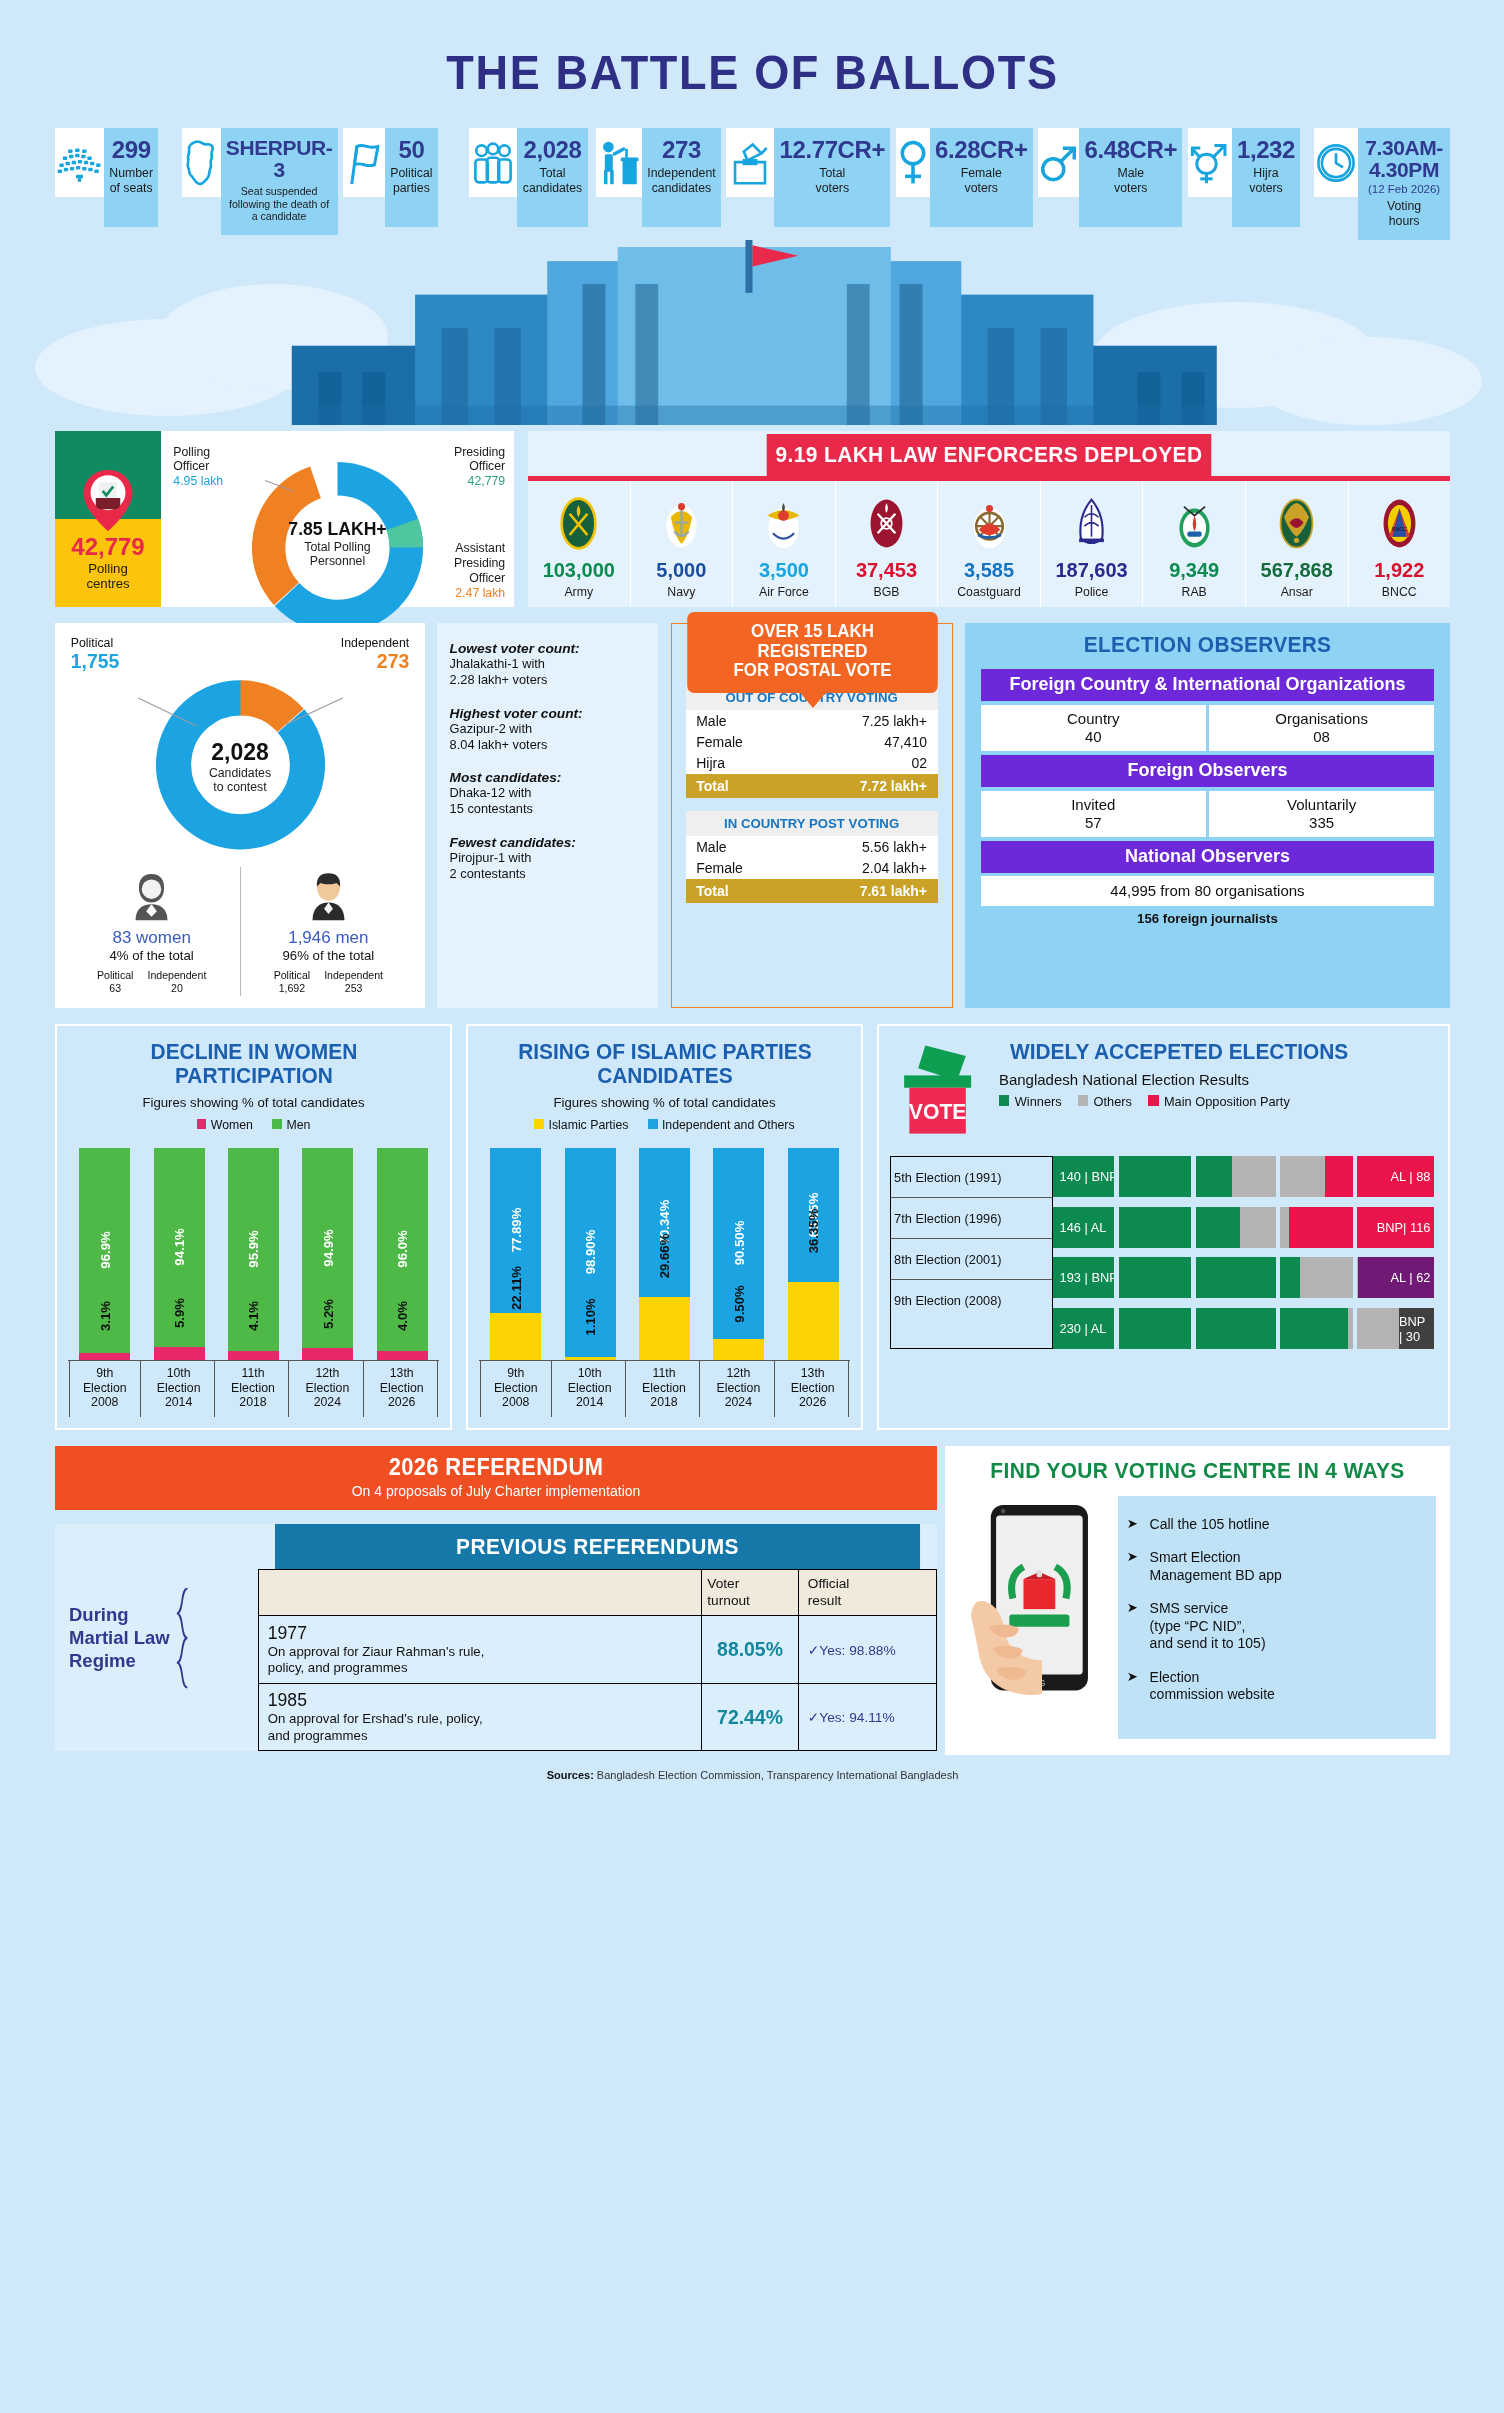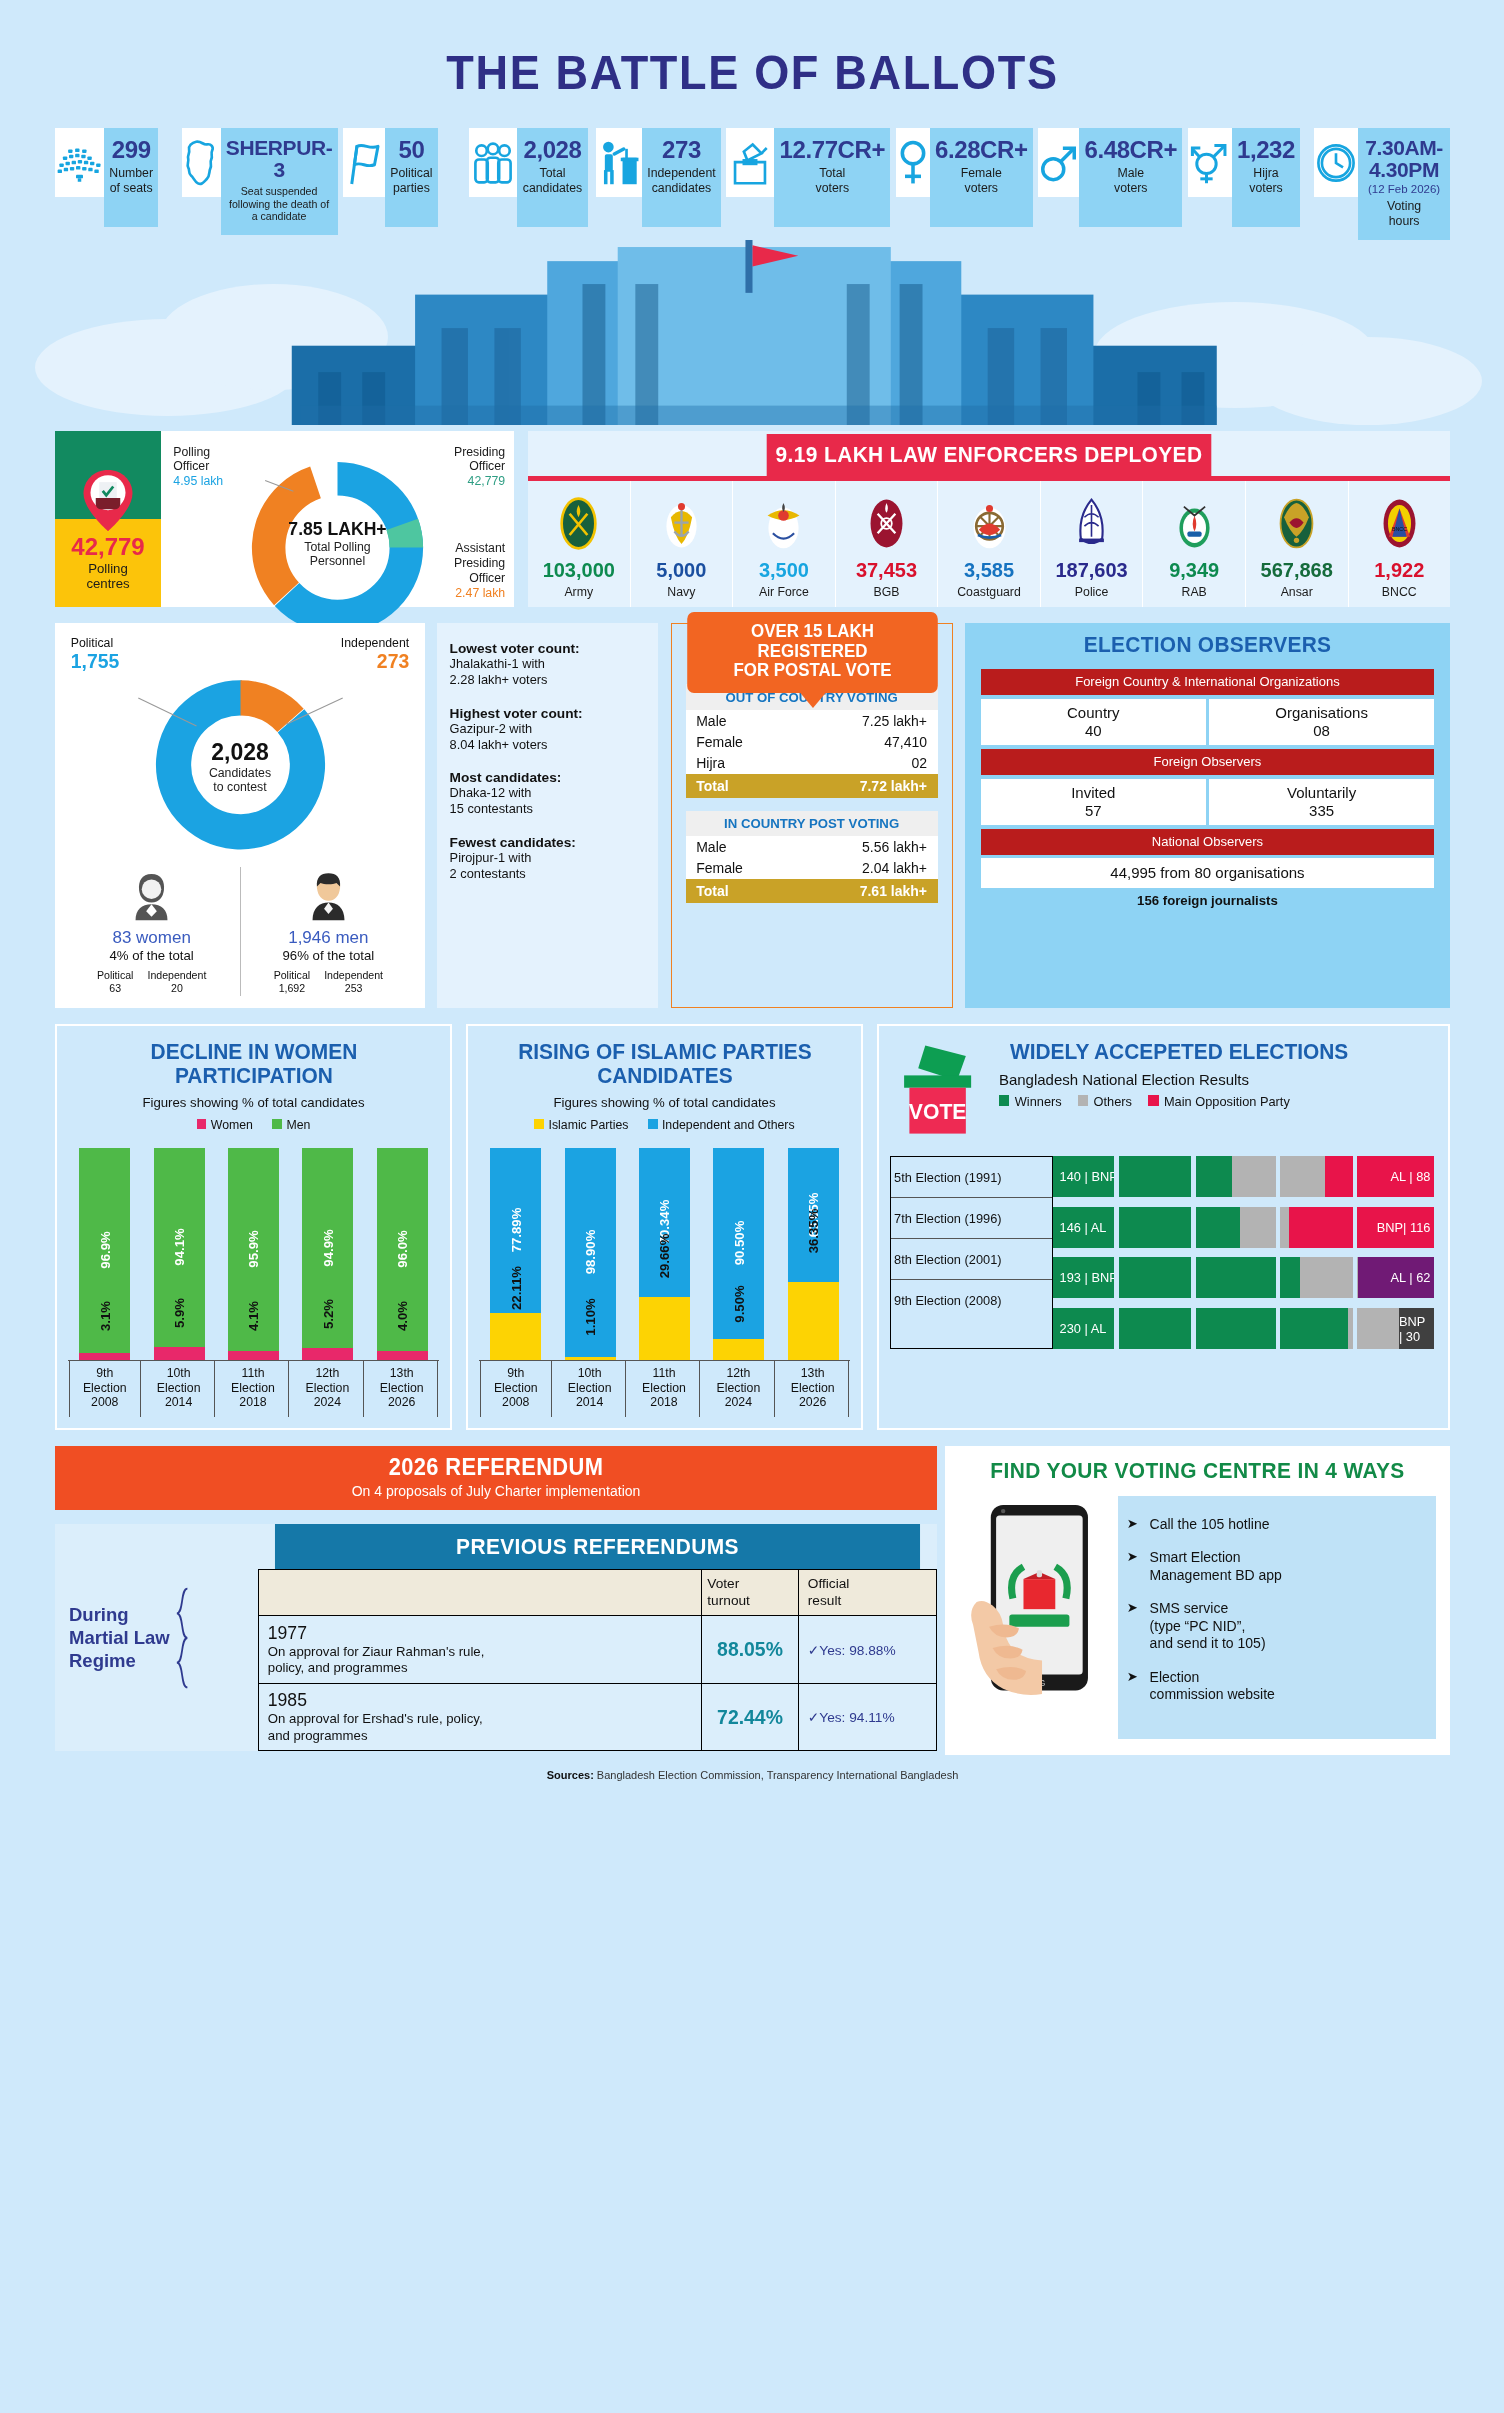--- a/index.html
+++ b/index.html
@@ -98,42 +98,42 @@
   .gender-row { display: flex; margin-top: 7px; }
   .gender { flex: 1; text-align: center; }
   .gender.divider { border-left: 1.8px solid #bbb; }
   .g-name { font-size: 17px; color: #3a5bbf; margin-top: 3.5px; }
   .g-pct { font-size: 13.2px; color: #111; }
   .g-split { display: flex; justify-content: center; gap: 14px; margin-top: 6.2px; }
   .g-split div { font-size: 10.6px; color: #111; text-align: center; line-height: 1.25; }
 
   .facts-card { width: 221px; background: #e4f2fd; padding: 17.6px 12.3px; }
   .fact { margin-bottom: 17.6px; }
-  .fact-h { font-weight: bold; font-size: 13.7px; color: #111; }
+  .fact-h { font-weight: bold; font-size: 13.7px; color: #111; font-style: italic; }
   .fact-b { font-size: 12.8px; color: #111; line-height: 1.25; }
 
   .postal-card { width: 282px; border: 1.8px solid #f08122; background: #cfe9fb;
                  position: relative; padding: 60px 14px 14px 14px; }
   .postal-banner { position: absolute; left: 10.6px; top: -12.3px; width: 261px;
                    background: #f26522; color: #fff; font-weight: bold; font-size: 17.6px;
                    text-align: center; padding: 9.7px 7px 12.3px 7px; border-radius: 7px;
                    line-height: 1.12; transform: scaleX(0.96); }
   .postal-banner:after { content:""; position: absolute; left: 50%; bottom: -15px;
                          transform: translateX(-50%); border-left: 14px solid transparent;
                          border-right: 14px solid transparent; border-top: 16px solid #f26522; }
   .ptable { background: #fff; margin-bottom: 12.3px; }
   .ptable-h { background: #efefef; color: #1675c0; font-weight: bold; font-size: 13.2px;
               text-align: center; padding: 5.3px 0; }
   .prow { display: flex; justify-content: space-between; padding: 2.6px 10.6px; font-size: 14px; color: #111; }
   .prow.total { background: #c9a227; color: #fff; font-weight: bold; padding: 4.4px 10.6px; }
 
   .obs-card { flex: 1; background: #8ed3f4; padding: 9px 16px; }
   .obs-title { text-align: center; font-weight: bold; font-size: 22px; color: #1b5fae;
                letter-spacing: 0.3px; margin-bottom: 10.6px; transform: scaleX(0.95); }
-  .obs-band { background: #b91c1c; color: #fff; font-weight: normal; font-size: 13px;
+  .obs-band { background: #6d28d9; color: #fff; font-weight: bold; font-size: 18px;
               text-align: center; padding: 5.3px 3.5px; line-height: 1.2; }
   .obs-two { display: flex; gap: 3.5px; margin: 3.5px 0; }
   .obs-cell { flex: 1; background: #fff; text-align: center; padding: 5.3px 0; font-size: 15px; line-height: 1.2; color: #111; }
   .obs-one { background: #fff; text-align: center; padding: 6.2px 0; font-size: 15px; color: #111; margin: 3.5px 0; }
   .obs-foot { text-align: center; font-weight: bold; font-size: 13.2px; color: #111; margin-top: 5.3px; }
 
   
   .sec4 { display: flex; gap: 14px; margin: 16px 55px 0 55px; align-items: stretch; }
   .chart-card { background: #cfe9fb; border: 2.6px solid #fff; padding: 14px 10.6px 10.6px; }
   .chart-card.women { width: 397px; }

